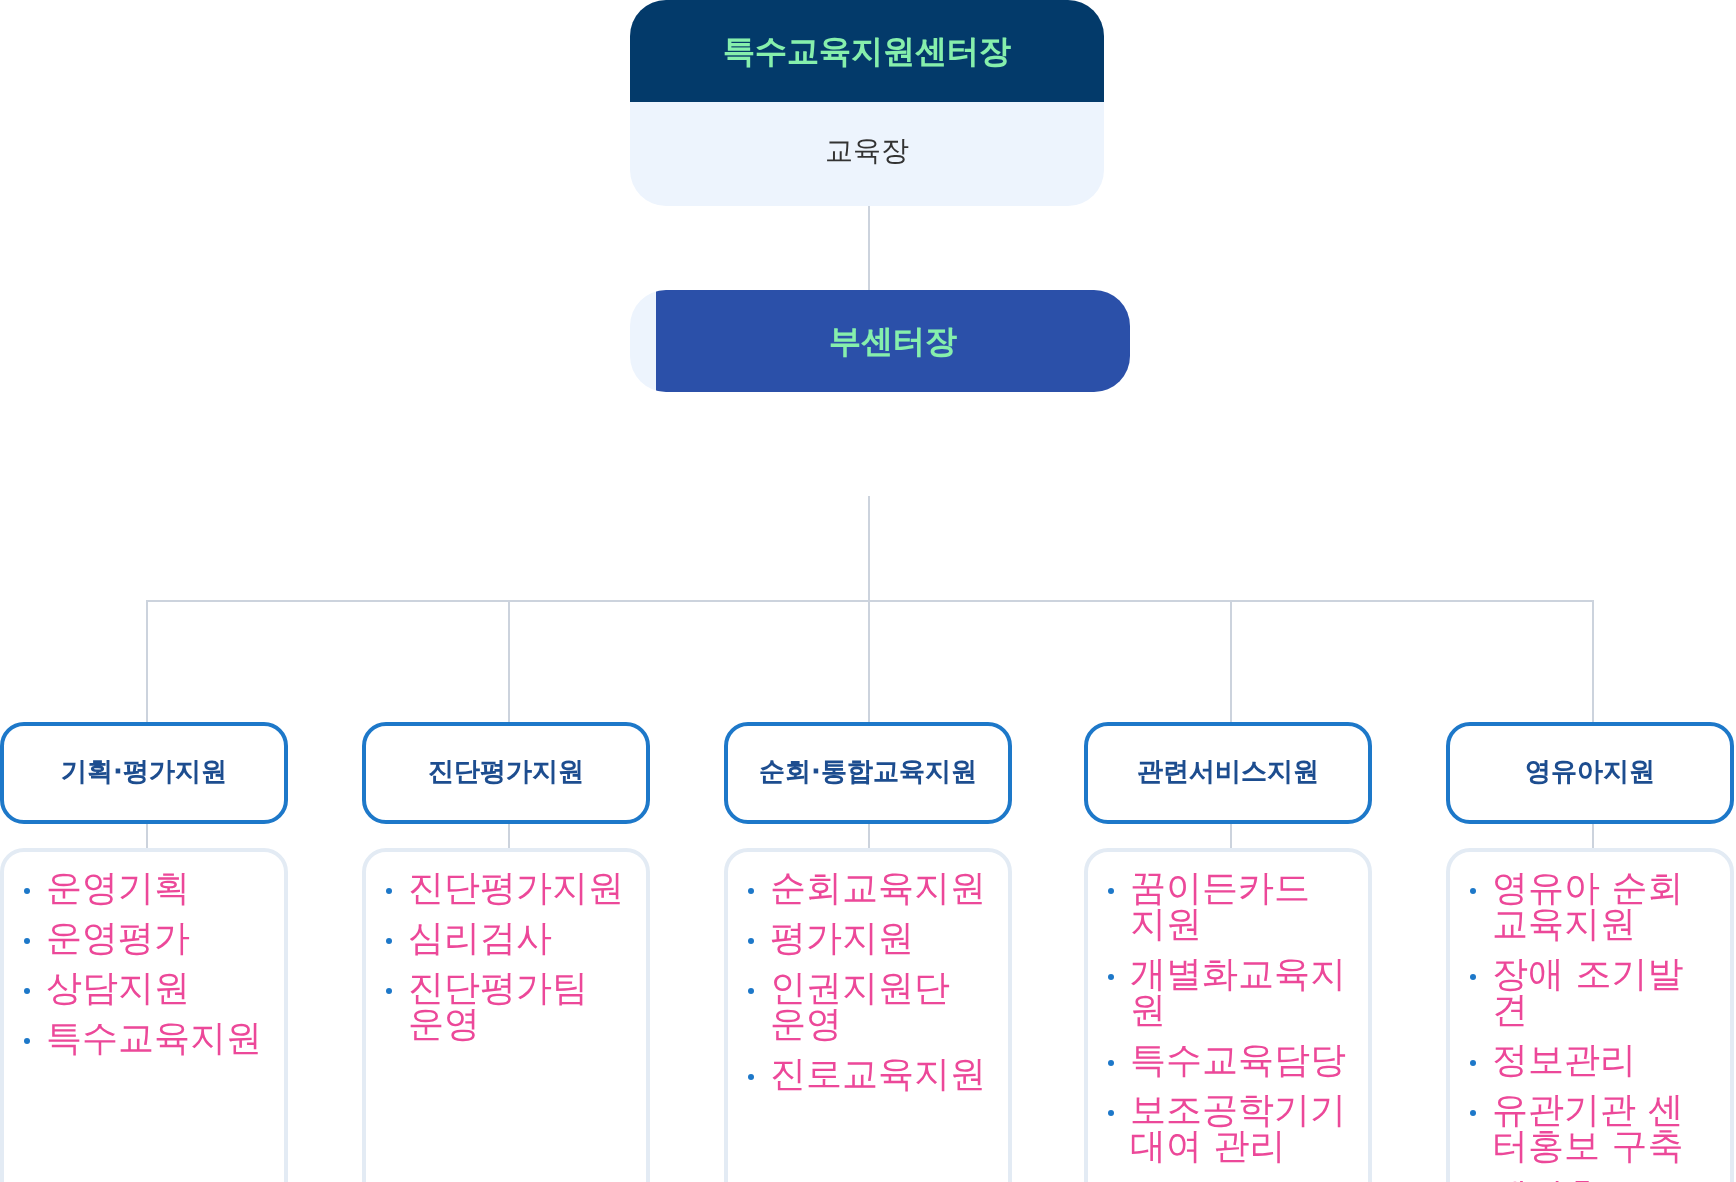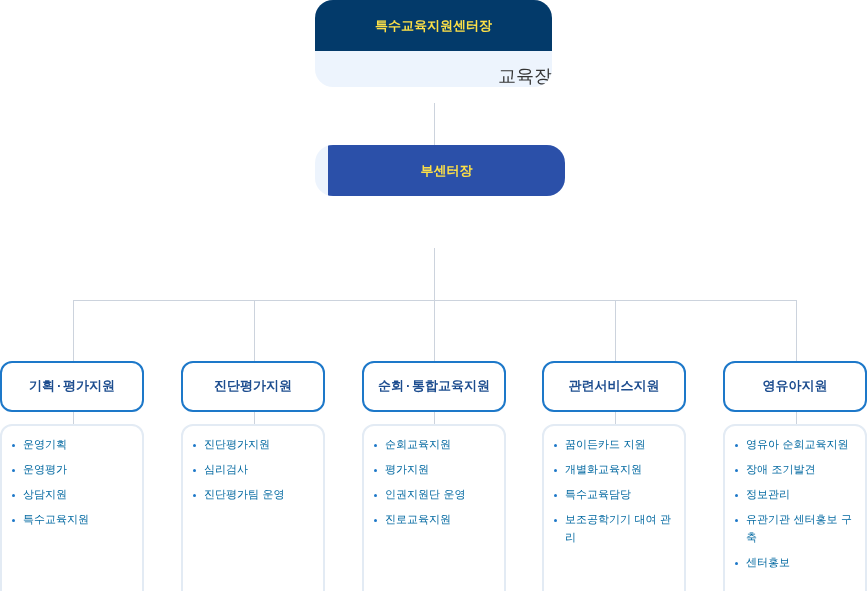--- a/index.html
+++ b/index.html
@@ -1,29 +1,29 @@
 <!DOCTYPE html>
 <html><head>
 <meta charset="utf-8">
 <style>
   html,body{margin:0;padding:0;background:#ffffff;}
   body{width:868px;height:591px;position:relative;overflow:hidden;font-family:"DejaVu Sans","Liberation Sans",sans-serif;}
   .line{position:absolute;background:#ccd3dd;}
   .top-box{position:absolute;left:315px;width:237px;border-radius:18px;overflow:hidden;background:#edf4fd;}
-  .top-box .hd{height:51px;line-height:51px;text-align:center;color:#fde047;font-size:13px;font-weight:bold;}
-  .top-box .bd{height:36px;line-height:50px;text-align:right;color:#333;font-size:18px;}
+  .top-box .hd{height:51px;line-height:51px;text-align:center;color:#86efac;font-size:16px;font-weight:bold;}
+  .top-box .bd{height:52px;line-height:50px;text-align:center;color:#333;font-size:14px;}
   .box1{top:0;}
   .box1 .hd{background:#033a6a;}
   .box2{top:145px;padding-left:13px;}
   .box2 .hd{background:#2b50a9;}
   .dept{position:absolute;top:361px;width:144px;}
-  .dept .hd{box-sizing:border-box;height:51px;border:2px solid #1d78c9;border-radius:12px;background:#fff;text-align:center;line-height:47px;color:#1d4d8f;font-size:13px;font-weight:bold;font-family:Liberation Mono, monospace;}
+  .dept .hd{box-sizing:border-box;height:51px;border:2px solid #1d78c9;border-radius:12px;background:#fff;text-align:center;line-height:47px;color:#1d4d8f;font-size:13px;font-weight:bold;}
   .dept .bd{box-sizing:border-box;margin-top:12px;height:217px;border:2px solid #e3ebf4;border-radius:12px;background:#fff;padding:10px 8px 0 10px;}
   .dept ul{list-style:none;margin:0;padding:0;}
-  .dept li{position:relative;padding-left:11px;font-size:11px;color:#0369a1;line-height:18px;margin-bottom:7px;}
+  .dept li{position:relative;padding-left:11px;font-size:18px;color:#ec4899;line-height:18px;margin-bottom:7px;}
   .dept li .dot{position:absolute;left:0;top:8px;width:3px;height:3px;background:#1d78c9;border-radius:50%;}
 </style>
 </head>
 <body>
 
 <div class="line" style="left:434px;top:103px;width:1px;height:42px;"></div>
 <div class="line" style="left:434px;top:248px;width:1px;height:53px;"></div>
 <div class="line" style="left:73px;top:300px;width:724px;height:1px;"></div>
 <div class="line" style="left:73px;top:300px;width:1px;height:61px;"></div>
 <div class="line" style="left:254px;top:300px;width:1px;height:61px;"></div>

